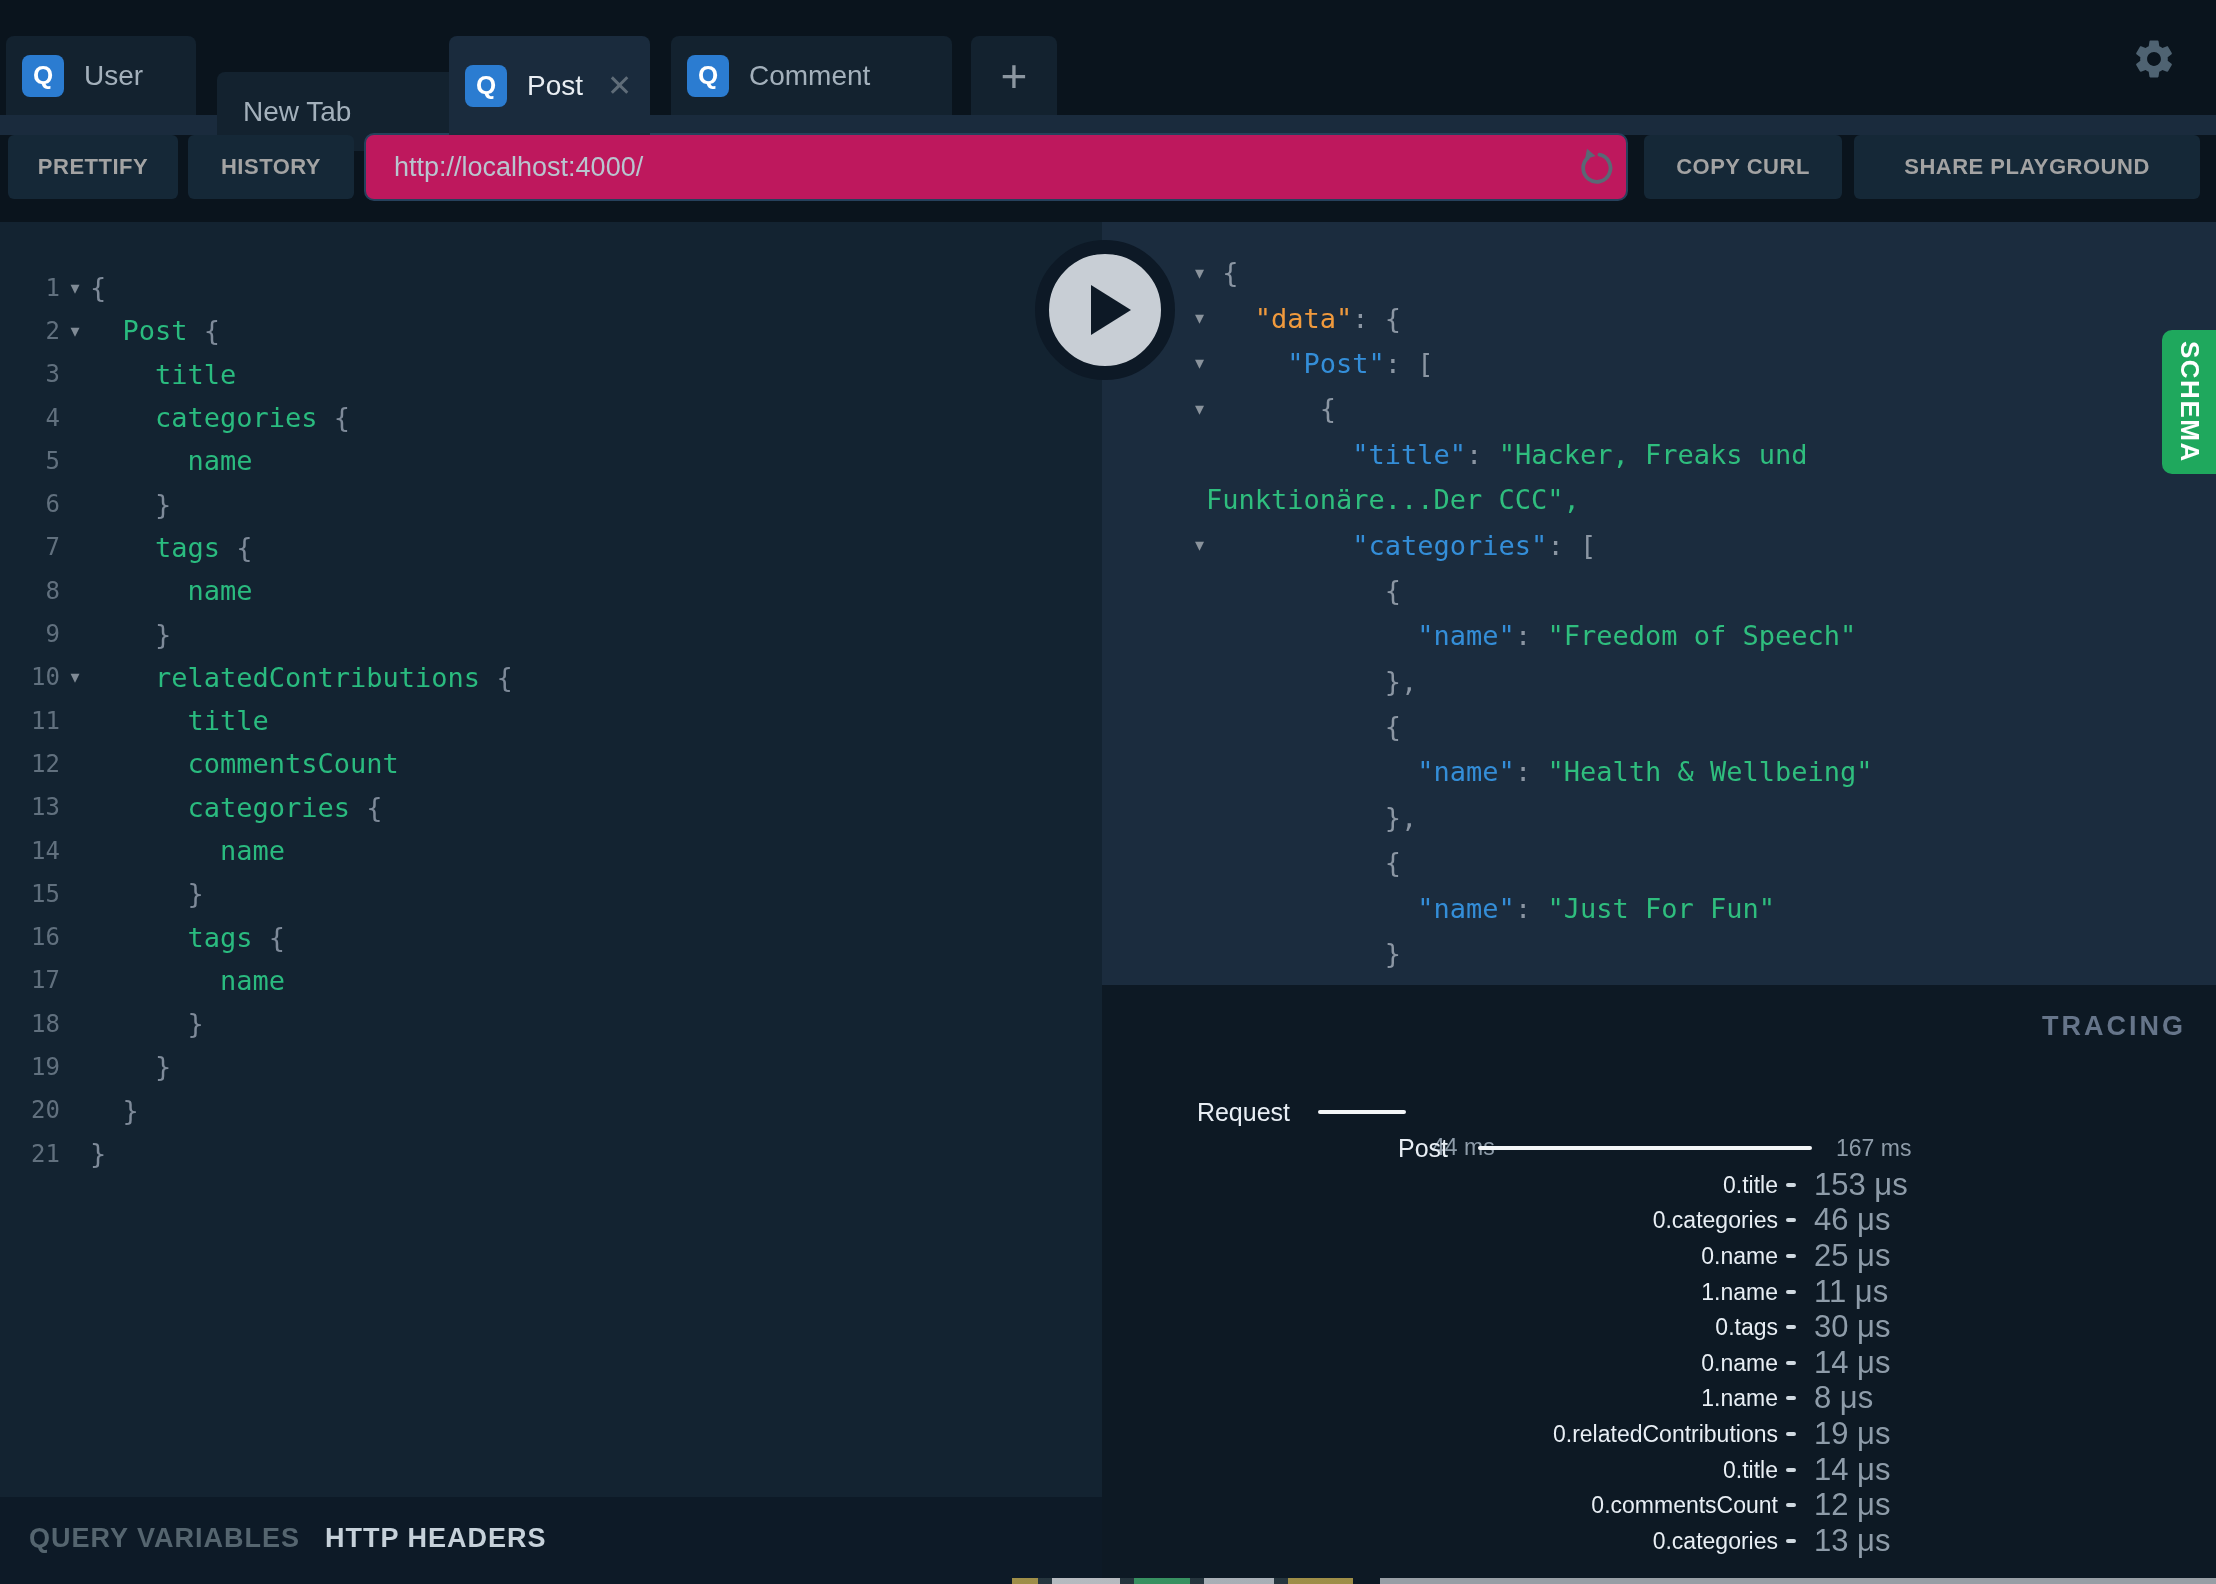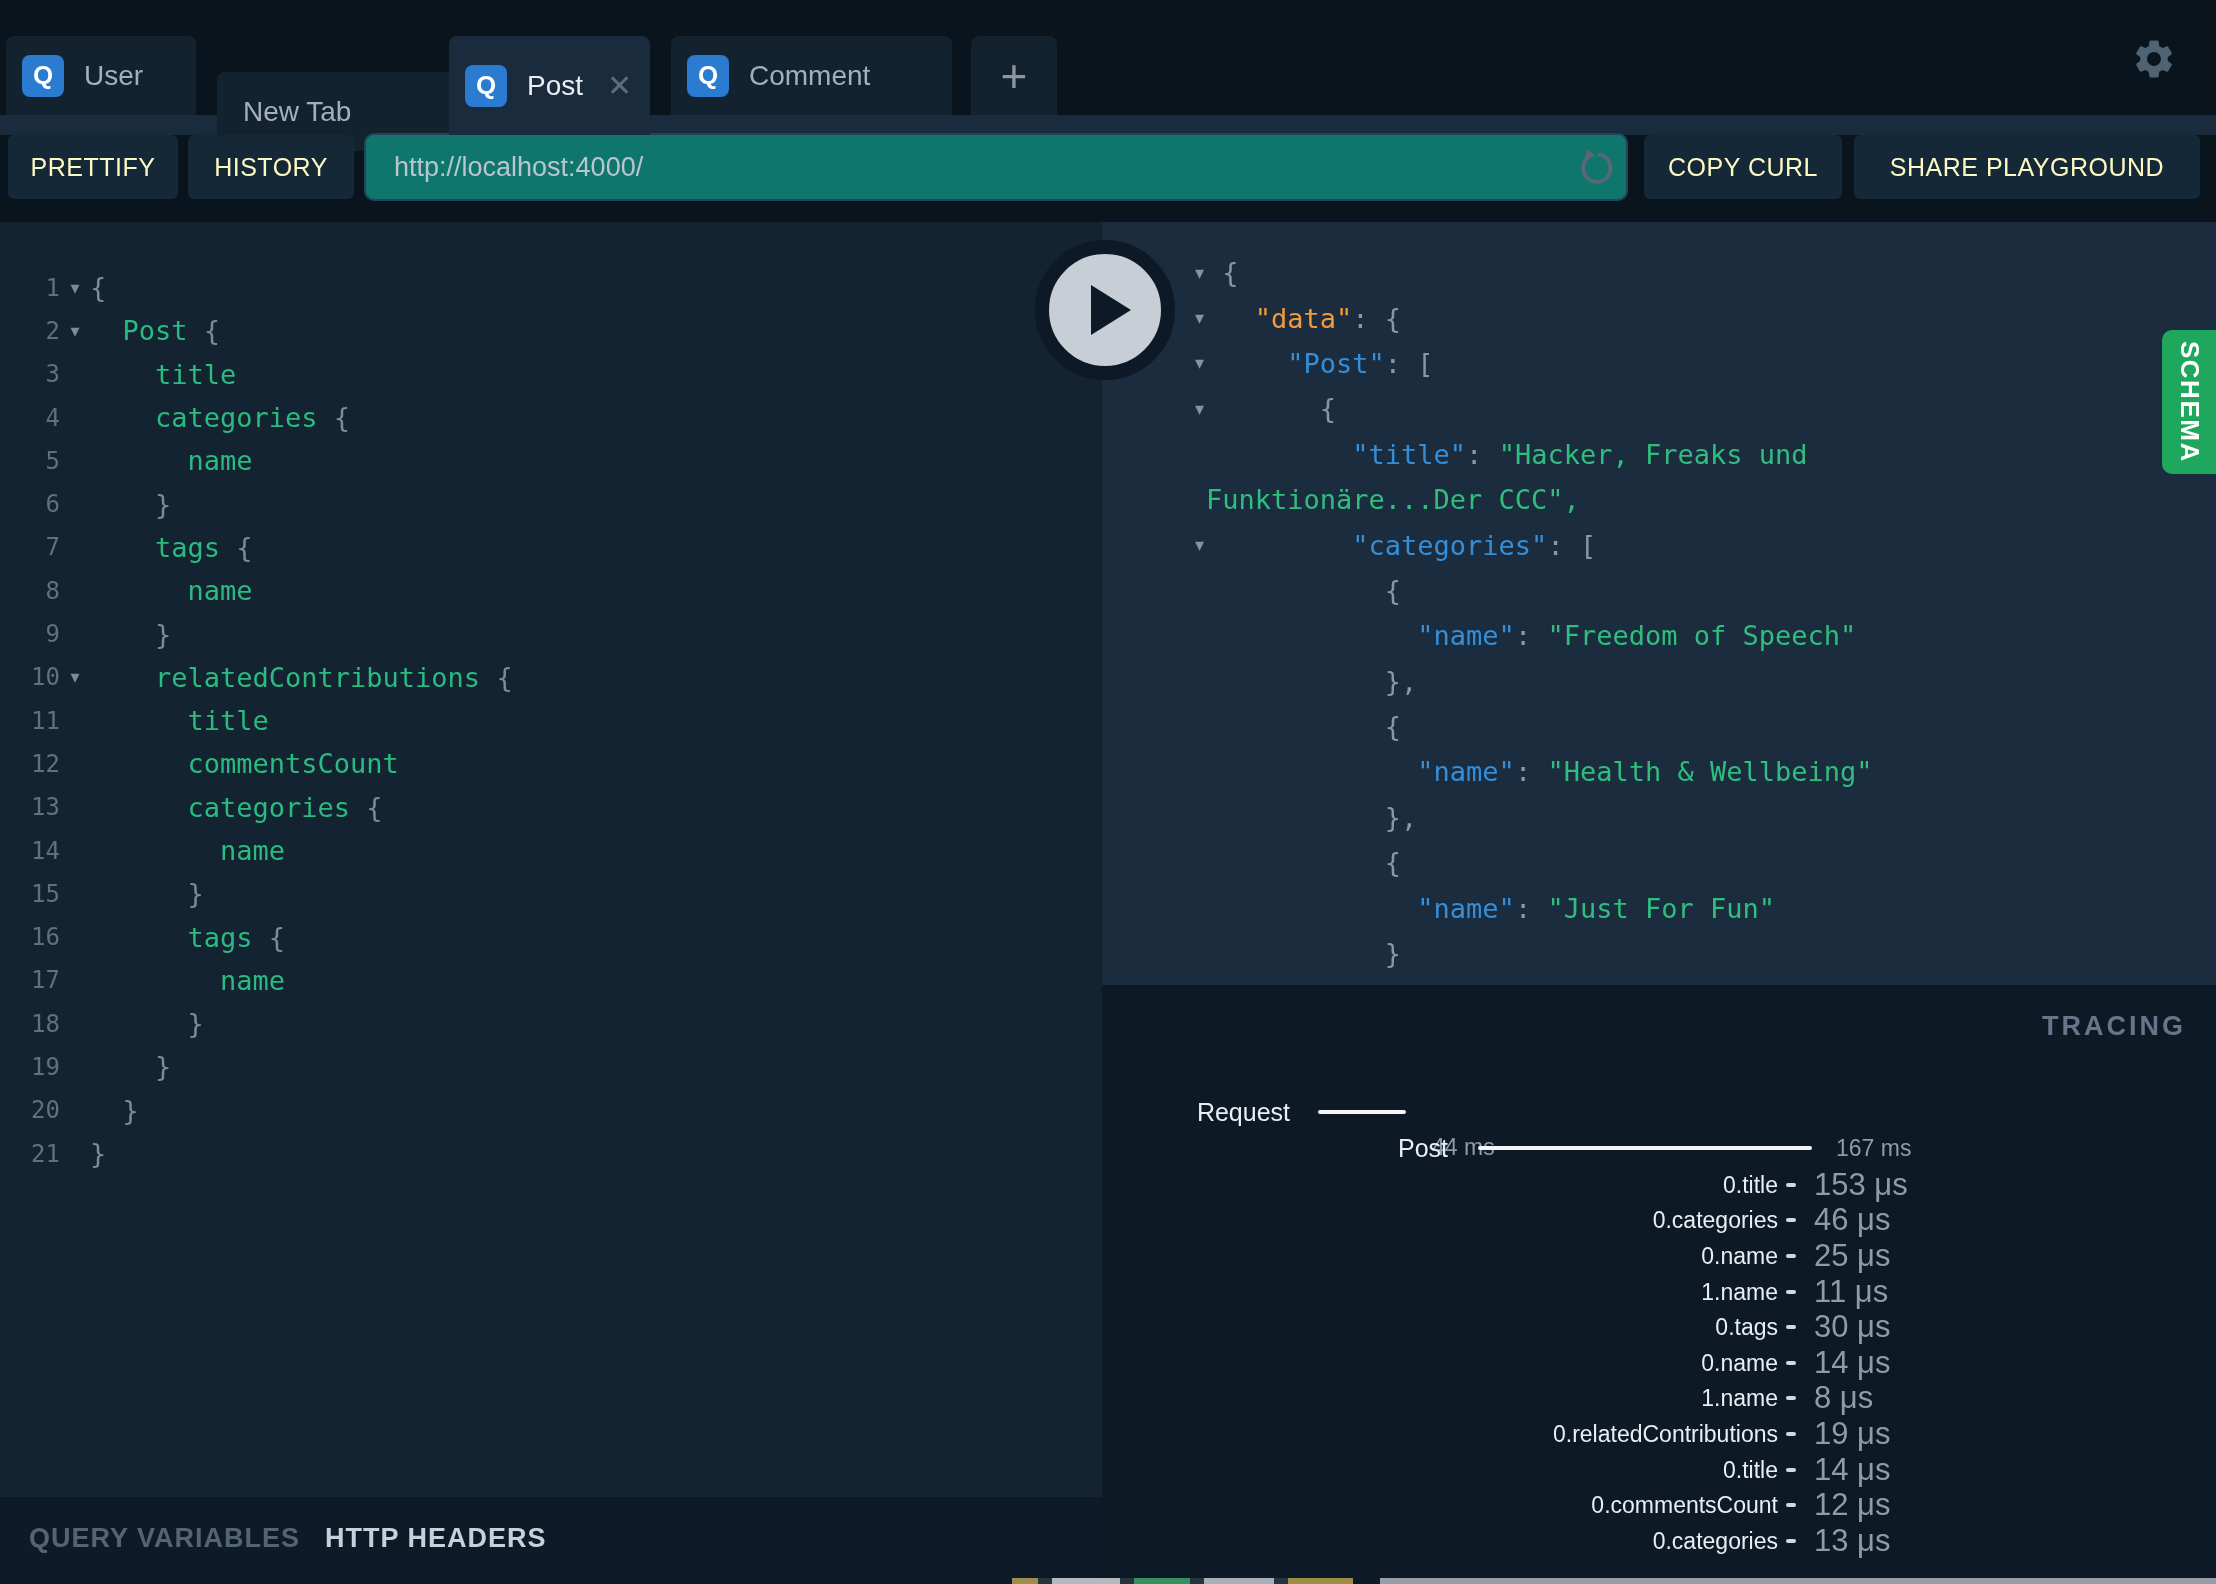--- a/index.html
+++ b/index.html
@@ -12,26 +12,26 @@
   .qbadge{width:42px;height:42px;border-radius:8px;background:#2b7cd1;color:#fff;
     font-weight:bold;font-size:26px;display:flex;align-items:center;justify-content:center;margin:0 20px 0 16px;}
   .tab .label{white-space:nowrap;}
   .tab .close{margin-left:24px;color:#5f6c78;font-size:30px;font-weight:300;line-height:1;}
   .plusbtn{position:absolute;left:971px;top:36px;width:86px;height:79px;background:#13222f;
     border-radius:8px 8px 0 0;display:flex;align-items:center;justify-content:center;
     color:#8b96a0;font-size:46px;font-weight:300;}
   .gear{position:absolute;left:2131px;top:36px;width:46px;height:46px;}
   
   .tbtn{position:absolute;top:135px;height:64px;background:#152837;border-radius:6px;
-    color:#fef9c3;font-size:25px;font-weight:400;letter-spacing:0.5px;
+    color:#a3a3a3;font-size:22px;font-weight:700;letter-spacing:0.5px;
     display:flex;align-items:center;justify-content:center;}
   #btn-prettify{left:8px;width:170px;}
   #btn-history{left:188px;width:166px;}
   #url-input{position:absolute;left:364px;top:133px;width:1264px;height:68px;box-sizing:border-box;
-    background:#0f766e;border:2px solid #26415c;border-radius:10px;color:#b9c5cf;font-size:27px;
+    background:#be185d;border:2px solid #26415c;border-radius:10px;color:#b9c5cf;font-size:27px;
     display:flex;align-items:center;padding-left:28px;}
   #reload{position:absolute;left:1576px;top:146px;width:42px;height:42px;}
   #btn-copycurl{left:1644px;width:198px;}
   #btn-share{left:1854px;width:346px;}
   
   #editor-pane{position:absolute;left:0;top:222px;width:1102px;height:1275px;background:#132331;
     padding-top:44px;box-sizing:border-box;overflow:hidden;}
   .eline{display:flex;height:43.3px;align-items:center;}
   .num{width:60px;text-align:right;color:#61707e;font-family:"DejaVu Sans Mono",monospace;font-size:24px;flex:none;}
   .earr{width:30px;text-align:center;color:#7f8a95;font-size:18px;flex:none;}

